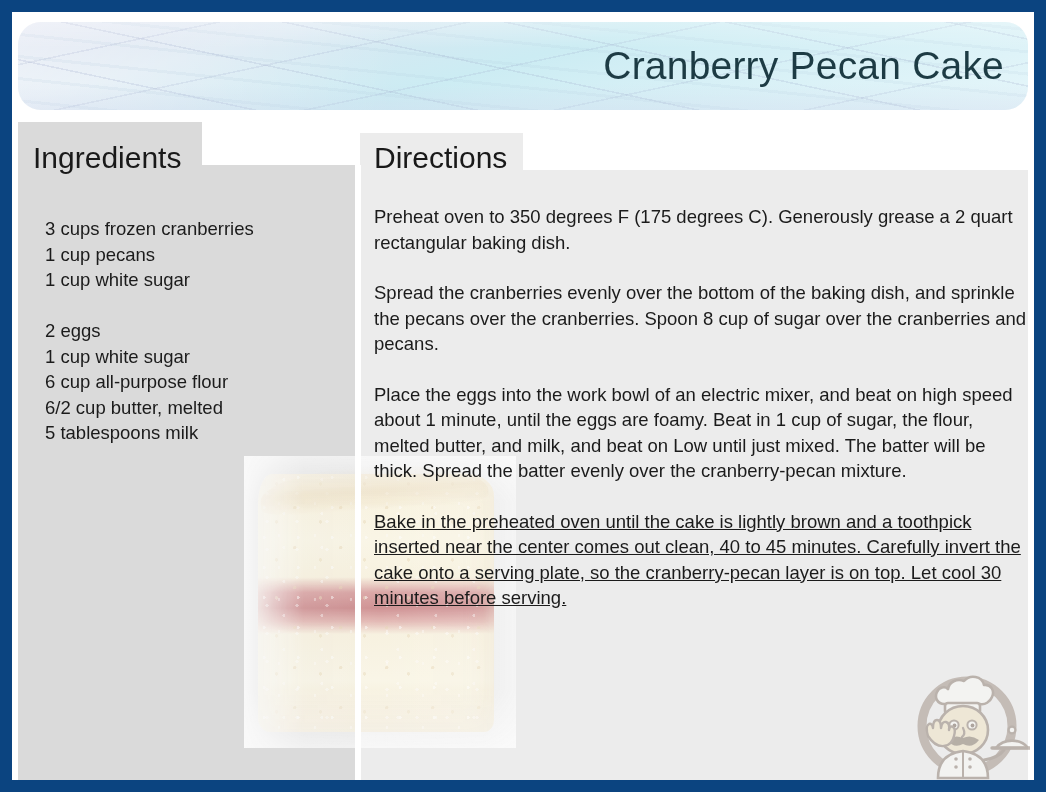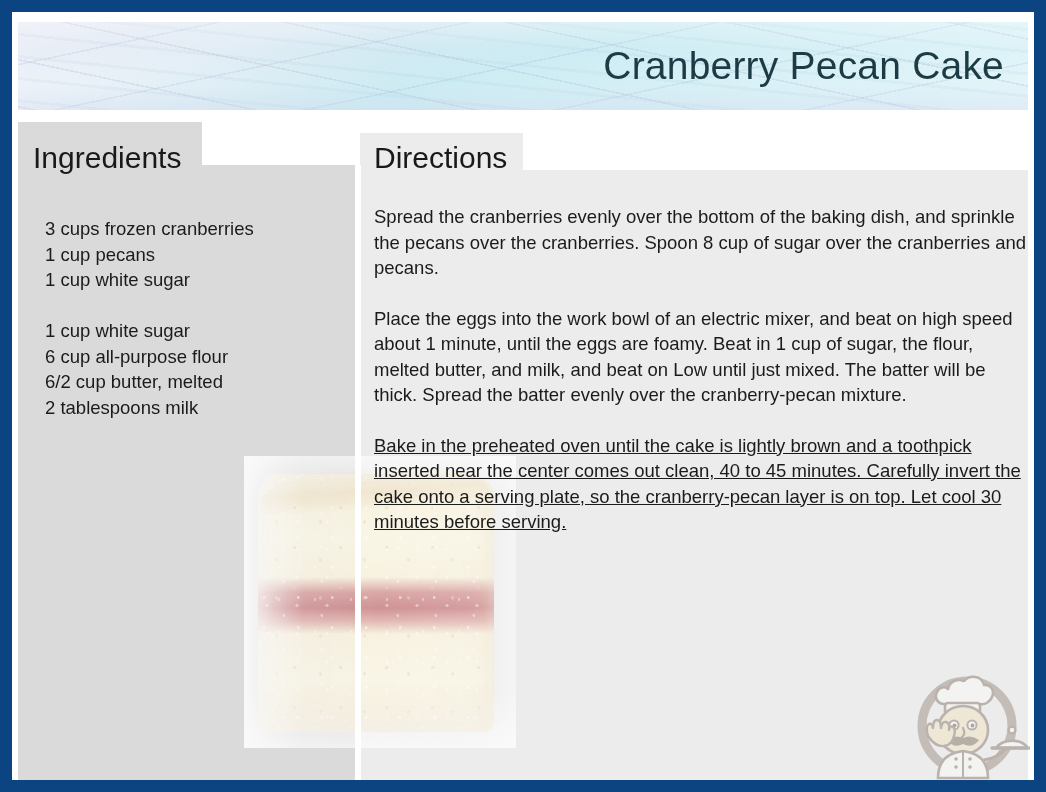--- a/index.html
+++ b/index.html
@@ -32,20 +32,21 @@
 
   
   .header-banner {
     position: absolute;
     left: 6px; top: 10px;
     width: 1010px; height: 88px;
     background:
       linear-gradient(100deg, rgba(255,255,255,0.55) 0%, rgba(255,255,255,0) 38%),
       linear-gradient(165deg, #cfd6ea 0%, #d9e7f2 22%, #ccecf3 48%, #d6f0f6 66%, #e6f6fa 100%);
     overflow: hidden;
+    border-radius: 23px;
   }
   .banner-weave {
     position: absolute;
     left: -10%; top: -60%;
     width: 130%; height: 240%;
     background-image:
       repeating-linear-gradient(12deg,  rgba(150,160,195,0.20) 0 1.5px, rgba(255,255,255,0) 1.5px 46px),
       repeating-linear-gradient(-12deg, rgba(150,160,195,0.17) 0 1.5px, rgba(255,255,255,0) 1.5px 52px),
       repeating-linear-gradient(6deg,   rgba(170,195,215,0.13) 0 3px,  rgba(255,255,255,0) 3px 22px);
     pointer-events: none;
@@ -236,27 +237,29 @@
     <div class="panel-seam"></div>
 
     <h2 class="section-heading heading-directions">Directions</h2>
     <h2 class="section-heading heading-ingredients">Ingredients</h2>
 
     <ul class="ingredients-list">
       <li>3 cups frozen cranberries</li>
       <li>1 cup pecans</li>
       <li>1 cup white sugar</li>
       <li class="spacer"></li>
+      <li>2 eggs</li>
       <li>1 cup white sugar</li>
       <li>6 cup all-purpose flour</li>
       <li>6/2 cup butter, melted</li>
-      <li>2 tablespoons milk</li>
+      <li>5 tablespoons milk</li>
     </ul>
 
     <div class="directions-body">
+      <p>Preheat oven to 350 degrees F (175 degrees C). Generously grease a 2 quart rectangular baking dish.</p>
       <p>Spread the cranberries evenly over the bottom of the baking dish, and sprinkle the pecans over the cranberries. Spoon 8 cup of sugar over the cranberries and pecans.</p>
       <p>Place the eggs into the work bowl of an electric mixer, and beat on high speed about 1 minute, until the eggs are foamy. Beat in 1 cup of sugar, the flour, melted butter, and milk, and beat on Low until just mixed. The batter will be thick. Spread the batter evenly over the cranberry-pecan mixture.</p>
       <p>Bake in the preheated oven until the cake is lightly brown and a toothpick inserted near the center comes out clean, 40 to 45 minutes. Carefully invert the cake onto a serving plate, so the cranberry-pecan layer is on top. Let cool 30 minutes before serving.</p>
     </div>
 
     <div class="chef-logo">
       <svg viewBox="0 0 126 122" width="126" height="122" aria-hidden="true">
         <g fill="none" stroke="#8a7a6d" stroke-width="3.2">
 
           <circle cx="63" cy="66" r="45" stroke="#8e7b6e" stroke-width="9" opacity="0.85"></circle>

